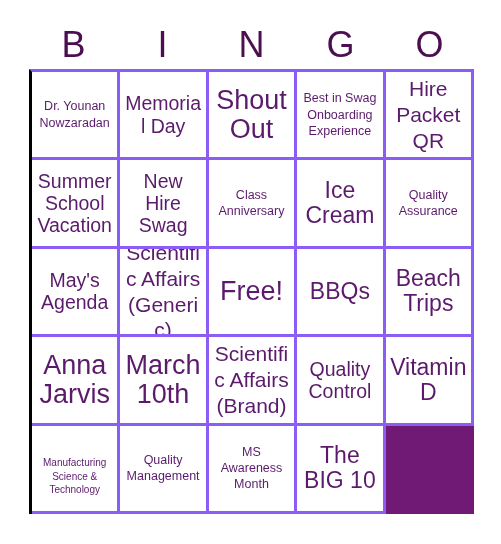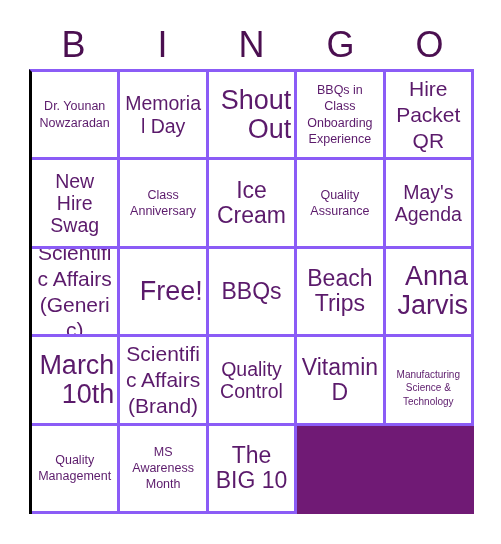--- a/index.html
+++ b/index.html
@@ -71,21 +71,21 @@
     color: #5b1a6b;
     line-height: 1.12;
     word-wrap: break-word;
   }
   
   .sz-xs .cell-text { font-size: 10px; line-height: 1.35; margin-top: 16px; }
   .sz-sm .cell-text { font-size: 12.5px; line-height: 1.3; }
   .sz-md .cell-text { font-size: 21px; line-height: 1.22; }
   .sz-lg .cell-text { font-size: 19.5px; line-height: 1.14; }
   .sz-xl .cell-text { font-size: 23px; line-height: 1.1; }
-  .sz-xxl .cell-text { font-size: 27px; line-height: 1.08; text-align: right; }
+  .sz-xxl .cell-text { font-size: 27px; line-height: 1.08; }
 </style>
 </head>
 <body>
 
 <div id="card">
 
   <div id="bingo-header">
     <div class="header-letter">B</div>
     <div class="header-letter">I</div>
     <div class="header-letter">N</div>
@@ -97,24 +97,27 @@
       <div class="cell sz-sm">
         <span class="cell-text">Dr. Younan Nowzaradan</span>
       </div>
       <div class="cell sz-lg">
         <span class="cell-text">Memorial Day</span>
       </div>
       <div class="cell sz-xxl">
         <span class="cell-text">Shout Out</span>
       </div>
       <div class="cell sz-sm">
-        <span class="cell-text">BBQs in Class Onboarding Experience</span>
+        <span class="cell-text">Best in Swag Onboarding Experience</span>
       </div>
       <div class="cell sz-md">
         <span class="cell-text">New Hire Packet QR Code</span>
+      </div>
+      <div class="cell sz-lg">
+        <span class="cell-text">Summer School Vacation</span>
       </div>
       <div class="cell sz-lg">
         <span class="cell-text">New Hire Swag</span>
       </div>
       <div class="cell sz-sm">
         <span class="cell-text">Class Anniversary</span>
       </div>
       <div class="cell sz-xl">
         <span class="cell-text">Ice Cream</span>
       </div>

